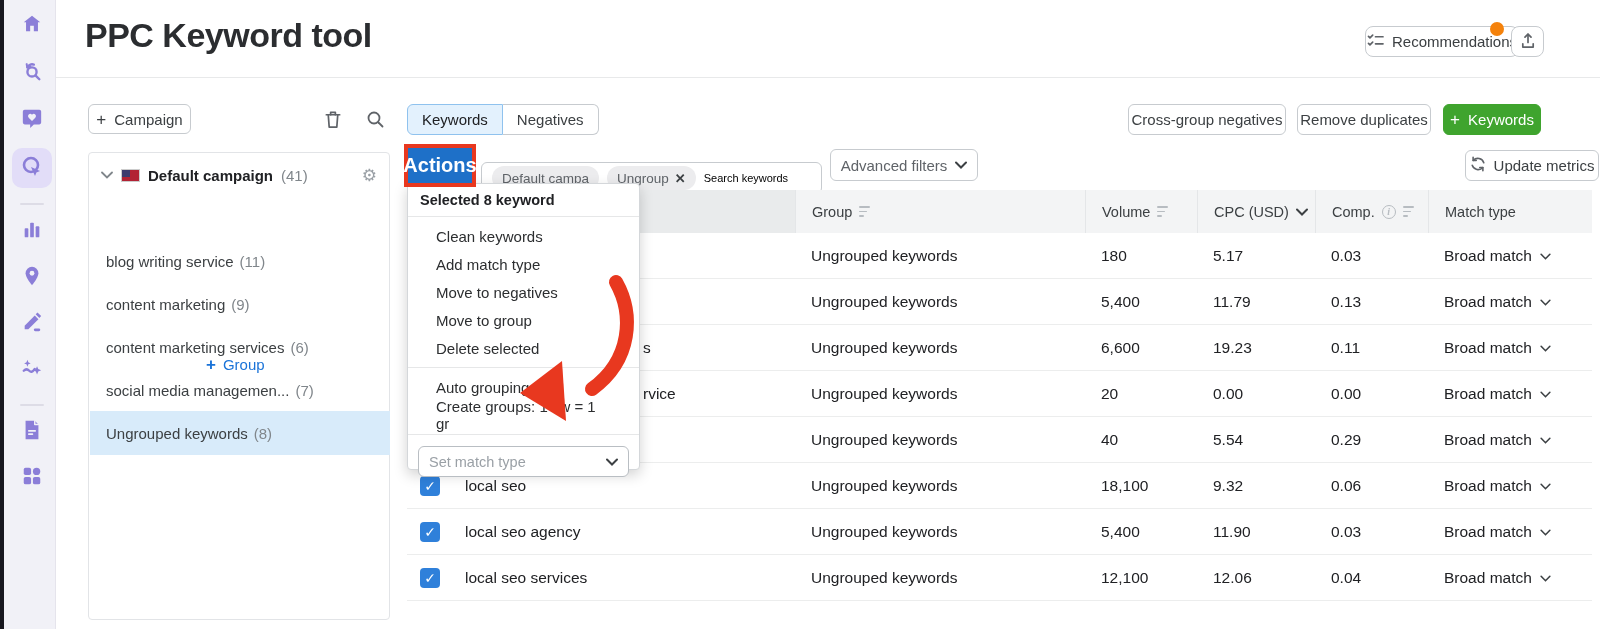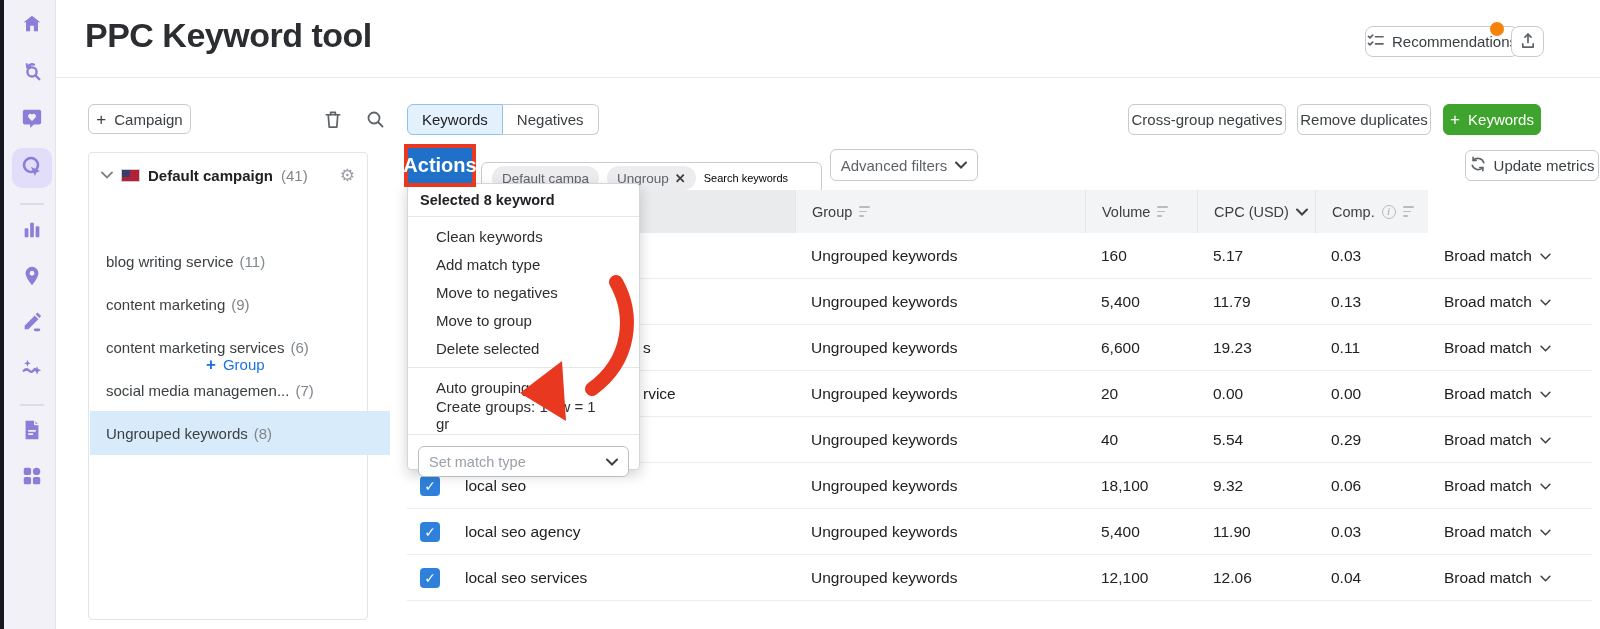--- a/index.html
+++ b/index.html
@@ -23,21 +23,21 @@
   .reco-btn { position:absolute; left:1347px; top:26px; width:154px; height:31px; border-radius:8px;margin-left:18px; }
   .reco-dot { position:absolute; left:1490px; top:22px; width:14px; height:14px; border-radius:50%; background:#f5820b; }
   .export-btn { position:absolute; left:1511px; top:26px; width:33px; height:31px; border-radius:8px; }
   .icon-svg { stroke:#5f6368; fill:none; stroke-width:1.8; stroke-linecap:round; stroke-linejoin:round; }
 
   
   .campaign-btn { position:absolute; left:88px; top:104px; width:103px; height:30px; color:#3c4043; }
   .plus { font-size:17px; font-weight:400; color:#3c4043; line-height:1; }
   .panel-trash { position:absolute; left:324px; top:110px; }
   .panel-search { position:absolute; left:366px; top:110px; }
-  .tree-panel { position:absolute; left:88px; top:152px; width:280px; height:468px; border:1px solid #e2e4e7; border-radius:4px; background:#fff; }
+  .tree-panel { position:absolute; left:88px; top:152px; width:302px; height:468px; border:1px solid #e2e4e7; border-radius:4px; background:#fff; }
   .tree-head { position:absolute; left:0; top:0; width:100%; height:44px; display:flex; align-items:center; padding:0 12px; gap:8px; }
   .tree-head .name { font-weight:700; font-size:15px; color:#202124; }
   .count { color:#80868b; font-size:15px; font-weight:400; }
   .flag { width:19px; height:13px; border:0.5px solid #ccc; background:
       linear-gradient(#b22234 0 0) 0 0/100% 100%,
       repeating-linear-gradient(#b22234 0 1.9px, #fff 1.9px 3.8px); position:relative; flex:0 0 auto; }
   .flag::after { content:""; position:absolute; left:0; top:0; width:8px; height:7px; background:#3c3b6e; }
   .gear { margin-left:auto; color:#9aa0a6; font-size:17px; line-height:1; }
   .add-group { position:absolute; left:117px; top:203px; display:flex; gap:7px; align-items:center; color:#1a73d8; font-size:15px; font-weight:500; cursor:pointer; }
   .add-group .plus { color:#1a73d8; font-weight:700; }
@@ -310,26 +310,29 @@
       </div>
       <div class="cell">
         <span>Comp.</span>
         <span class="info-ic">i</span>
         <span class="sort-ic">
             <i></i>
             <i></i>
             <i></i>
           </span>
       </div>
+      <div class="cell">
+        <span>Match type</span>
+      </div>
     </div>
 
     <div class="trow tbody-row">
       <div class="cell kwcell"></div>
       <div class="cell pad">Ungrouped keywords</div>
-      <div class="cell pad">160</div>
+      <div class="cell pad">180</div>
       <div class="cell pad">5.17</div>
       <div class="cell pad">0.03</div>
       <div class="cell match">
           <span>Broad match</span>
           <span class="chev">
             <svg width="11" height="7" viewBox="0 0 12 8">
               <path d="M1 1.5l5 5 5-5" stroke="#3c4043" stroke-width="1.8" fill="none" stroke-linecap="round"></path>
             </svg>
           </span>
         </div>

